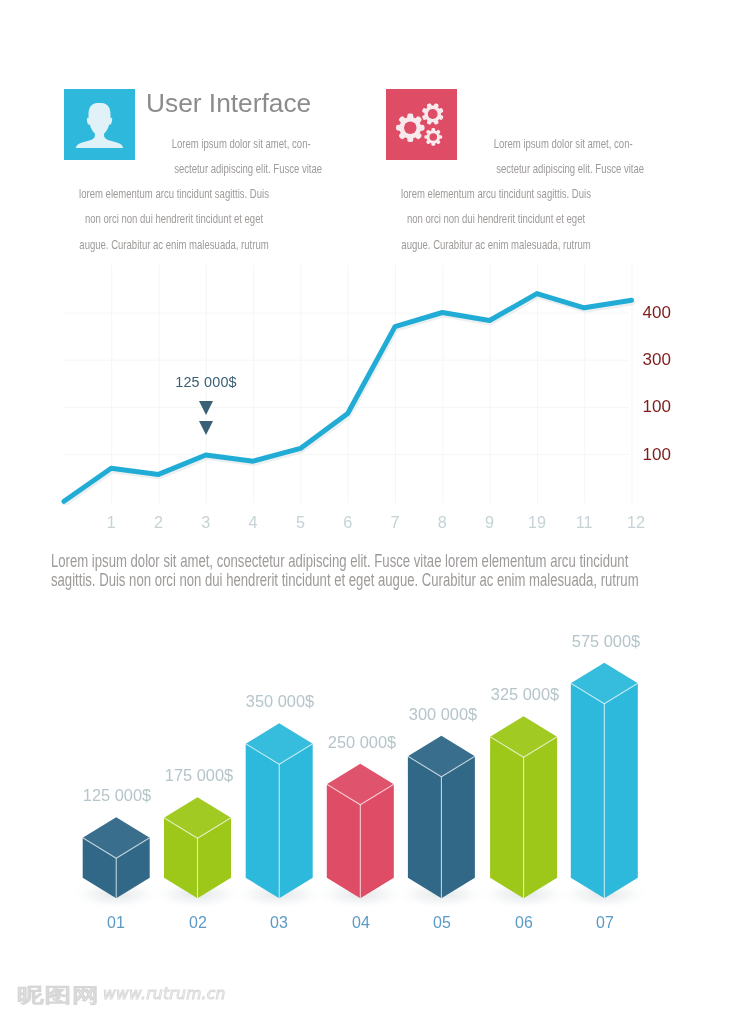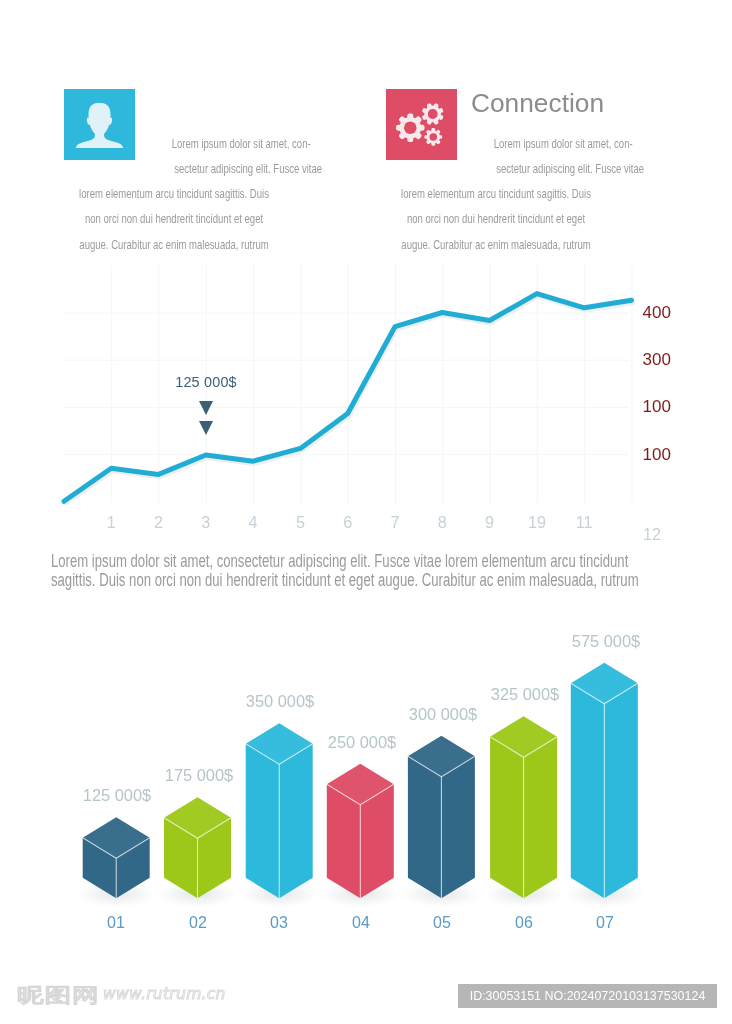--- a/index.html
+++ b/index.html
@@ -75,20 +75,21 @@
 
 <div class="page">
 
   <div class="features">
     <div class="feature">
       <div class="ficon ficon-blue">
         <svg viewBox="0 0 100 100" width="71" height="71" aria-hidden="true">
           <path fill="#E0F2F8" d="M50 19.2c-10.9 0-15.5 6.3-15.5 16.2 0 1.8 .1 3.6 .2 5.2-1-.5-2.3-.3-2.5 1.4-.2 2.4 .7 7.5 2.6 8.2 .6 .2 1.1 .1 1.5-.1 1.4 5.6 4.1 10.3 7.2 12.6v3.3c0 2.4-1.7 4.6-5.4 5.7l-12.6 3.5c-5.5 1.6-7.7 3.5-8.4 6.8l-.9 1.2h67.6l-.9-1.2c-.7-3.3-2.9-5.2-8.4-6.8l-12.6-3.5c-3.7-1.1-5.4-3.3-5.4-5.7v-3.3c3.1-2.3 5.8-7 7.2-12.6 .4 .2 .9 .3 1.5 .1 1.9-.7 2.8-5.8 2.6-8.2-.2-1.7-1.5-1.9-2.5-1.4 .1-1.6 .2-3.4 .2-5.2 0-9.9-4.6-16.2-15.5-16.2z"></path>
         </svg>
       </div>
+      <div class="ftitle">User Interface</div>
       <div class="fbody">
           <span class="tline">Lorem ipsum dolor sit amet, con-</span>
           <span class="tline">sectetur adipiscing elit. Fusce vitae</span>
           <span class="tline">lorem elementum arcu tincidunt sagittis. Duis</span>
           <span class="tline">non orci non dui hendrerit tincidunt et eget</span>
           <span class="tline">augue. Curabitur ac enim malesuada, rutrum</span>
         </div>
     </div>
 
     <div class="feature">
@@ -129,21 +130,20 @@
                 <g fill="#000">
                   <circle cx="34.20" cy="54.60" r="8.80"></circle>
                   <circle cx="65.80" cy="35.20" r="6.90"></circle>
                   <circle cx="66.60" cy="67.60" r="5.30"></circle>
                 </g>
               </mask>
             </defs>
             <rect width="100" height="100" fill="#F7E9EC" mask="url(#gm)"></rect>
           </svg>
       </div>
-      <div class="ftitle">Connection</div>
       <div class="fbody">
           <span class="tline">Lorem ipsum dolor sit amet, con-</span>
           <span class="tline">sectetur adipiscing elit. Fusce vitae</span>
           <span class="tline">lorem elementum arcu tincidunt sagittis. Duis</span>
           <span class="tline">non orci non dui hendrerit tincidunt et eget</span>
           <span class="tline">augue. Curabitur ac enim malesuada, rutrum</span>
         </div>
     </div>
   </div>
 
@@ -183,21 +183,21 @@
         <span class="lc-xlab" style="left: 158.5px; top: 512.5px;">2</span>
         <span class="lc-xlab" style="left: 205.8px; top: 512.5px;">3</span>
         <span class="lc-xlab" style="left: 253.1px; top: 512.5px;">4</span>
         <span class="lc-xlab" style="left: 300.4px; top: 512.5px;">5</span>
         <span class="lc-xlab" style="left: 347.7px; top: 512.5px;">6</span>
         <span class="lc-xlab" style="left: 395px; top: 512.5px;">7</span>
         <span class="lc-xlab" style="left: 442.3px; top: 512.5px;">8</span>
         <span class="lc-xlab" style="left: 489.6px; top: 512.5px;">9</span>
         <span class="lc-xlab" style="left: 536.9px; top: 512.5px;">19</span>
         <span class="lc-xlab" style="left: 584.2px; top: 512.5px;">11</span>
-        <span class="lc-xlab" style="left: 652px; top: 512.5px; margin-top: 12px;">12</span>
+        <span class="lc-xlab" style="left: 636px; top: 512.5px;">12</span>
       </div>
     <div class="lc-ann">
       <span class="lc-ann-text">125 000$</span>
       <span class="lc-tri lc-tri1"></span>
       <span class="lc-tri lc-tri2"></span>
     </div>
   </div>
 
   <div class="caption">
       <span class="tline">Lorem ipsum dolor sit amet, consectetur adipiscing elit. Fusce vitae lorem elementum arcu tincidunt</span>
@@ -309,16 +309,15 @@
         <span class="bc-cat" style="left: 360.5px; top: 911.5px;">04</span>
         <span class="bc-cat" style="left: 441.6px; top: 911.5px;">05</span>
         <span class="bc-cat" style="left: 523.8px; top: 911.5px;">06</span>
         <span class="bc-cat" style="left: 604.5px; top: 911.5px;">07</span>
       </div>
   </div>
 
   <div class="wm">
     <span class="wm-cn">昵图网</span>
     <span class="wm-url">www.rutrum.cn</span>
-    <span class="wm-id"><span class="wm-id-t">ID:30053151 NO:20240720103137530124</span></span>
   </div>
 
 </div>
 
 </body></html>

